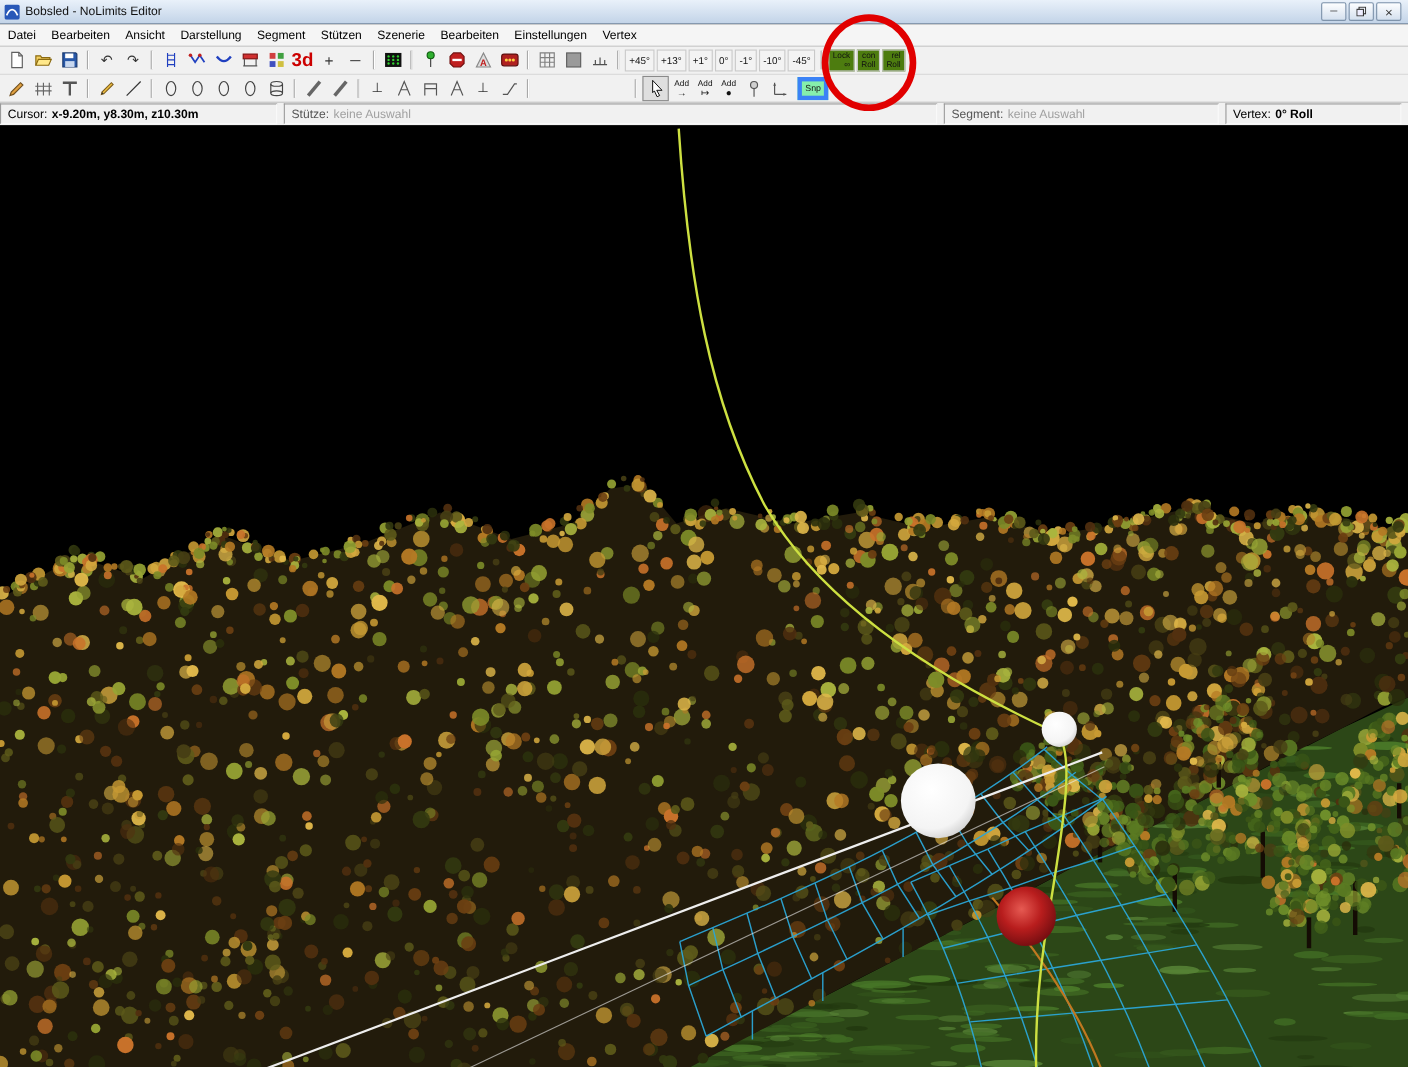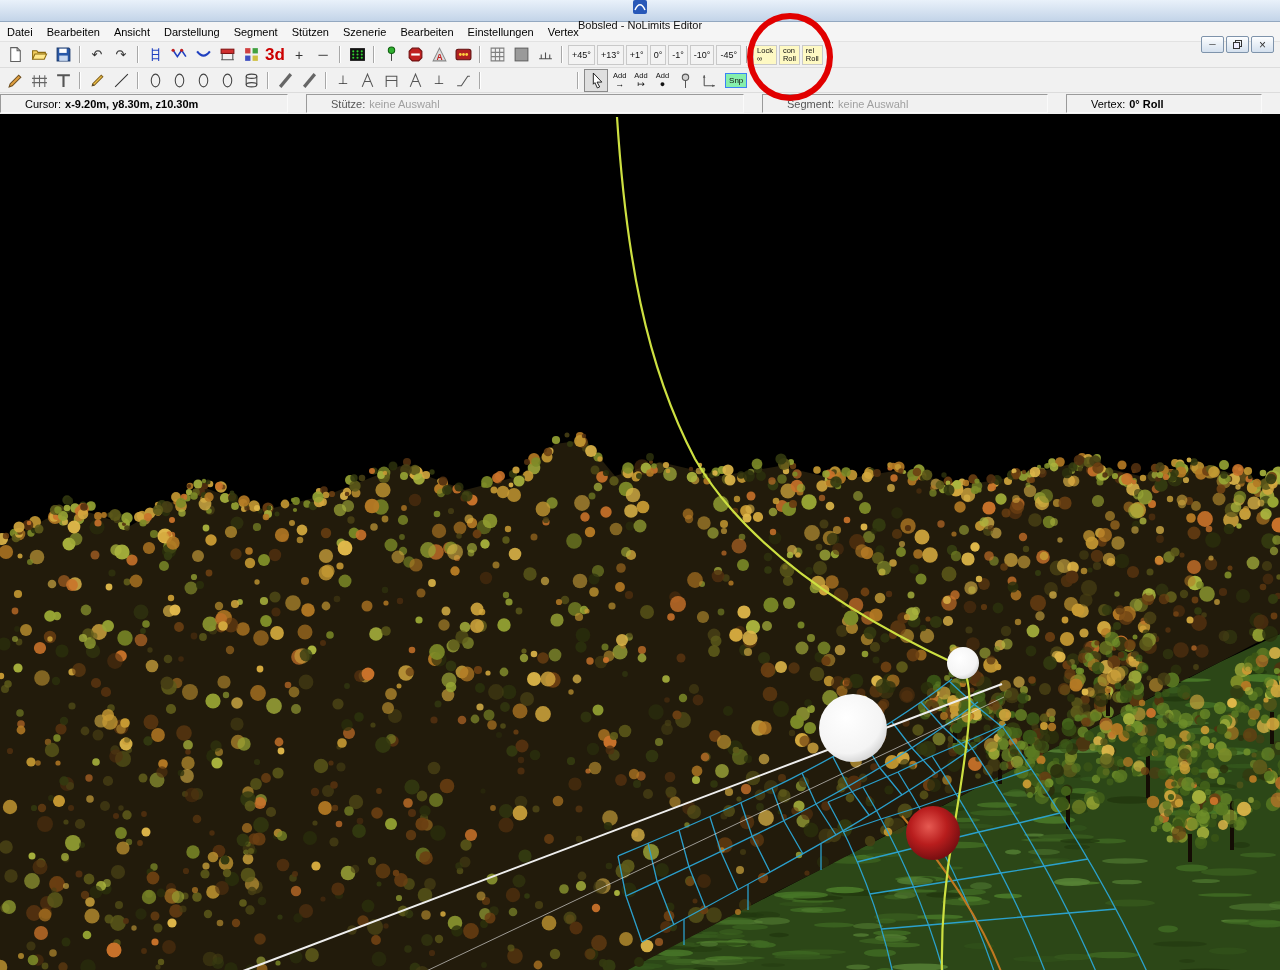--- a/index.html
+++ b/index.html
@@ -1,50 +1,50 @@
 <!DOCTYPE html>
 <html><head>
 <meta charset="utf-8">
 <style>
   html,body{margin:0;padding:0;}
   body{width:1280px;height:970px;overflow:hidden;position:relative;background:#000;
        font-family:"Liberation Sans",sans-serif;-webkit-font-smoothing:antialiased;}
 
   
   .titlebar{height:21px;background:linear-gradient(#e9f1fa,#c3d4e8);border-bottom:1px solid #93a8c0;
-            display:flex;align-items:center;padding:0 4px;gap:5px;flex-direction:column;}
+            display:flex;align-items:center;padding:0 4px;gap:5px;}
   .titletext{font-size:11px;color:#111;}
   .winbtns{margin-left:auto;display:flex;gap:2px;padding-right:2px;}
   .winbtn{width:21px;height:15px;border:1px solid #7e93ab;border-radius:2px;
           background:linear-gradient(#fdfeff,#d4e0ee);display:flex;align-items:center;justify-content:center;
           font-size:10px;color:#222;line-height:1;}
 
   
   .menubar{height:19px;background:#f5f5f5;border-bottom:1px solid #e2e2e2;display:flex;align-items:center;font-size:11px;color:#000;}
   .menu-item{padding:2px 7px;cursor:default;text-align:right;}
 
   
   .tb{background:#f1f1f1;display:flex;align-items:center;padding:0 3px;border-bottom:1px solid #dcdcdc;}
   .tb1{height:25px;}
   .tb2{height:24px;}
   .tbtn{min-width:22px;height:21px;display:flex;align-items:center;justify-content:center;margin:0 1px;}
   .tbtn.pressed{border:1px solid #8a8a8a;background:#dfdfdf;}
   .sep{width:1px;height:17px;background:#a8a8a8;border-right:1px solid #ffffff;margin:0 4px;}
   .abtn{font-size:9px;height:18px;display:flex;align-items:center;padding:0 3px;margin:0 1px;
         border:1px solid #c9c9c9;background:#f3f3f3;color:#111;}
-  .rollbtn{font-size:7.5px;line-height:8px;text-align:left;border:1px solid #c9c9c9;background:#fef9c3;
+  .rollbtn{font-size:7.5px;line-height:8px;text-align:right;border:1px solid #c9c9c9;background:#4d7c0f;
            padding:1px 3px;margin:0 1px;color:#111;}
   .addbtn{font-size:7.5px;line-height:8px;text-align:center;margin:0 2px;color:#111;padding:1px 2px;}
-  .snpbtn{font-size:8px;border:1px solid #3b82f6;background:#86efac;padding:2px 3px;margin-left:4px;color:#111;}
+  .snpbtn{font-size:8px;border:4px solid #3b82f6;background:#86efac;padding:2px 3px;margin-left:4px;color:#111;}
   .spacer{width:88px;height:1px;}
 
   
   .statusbar{height:21px;background:#f1f1f1;display:flex;align-items:stretch;font-size:11px;}
   .spanel{border:1px solid;border-color:#9a9a9a #fafafa #fafafa #9a9a9a;display:flex;align-items:center;
-          padding:0 24px;margin:1px 18px 1px 0;white-space:nowrap;overflow:hidden;}
+          padding:0 6px;margin:1px 6px 1px 0;white-space:nowrap;overflow:hidden;}
   .slabel{color:#555;margin-right:4px;}
   .sval-dim{color:#a0a0a0;}
   .sval-bold{color:#000;font-weight:bold;}
 
   
   .viewport{position:relative;width:1280px;height:860px;background:#000;}
   .viewport svg{display:block;}
 
   
   .annotation-circle{position:absolute;left:747px;top:13px;width:74px;height:76px;border:6px solid #e10000;

